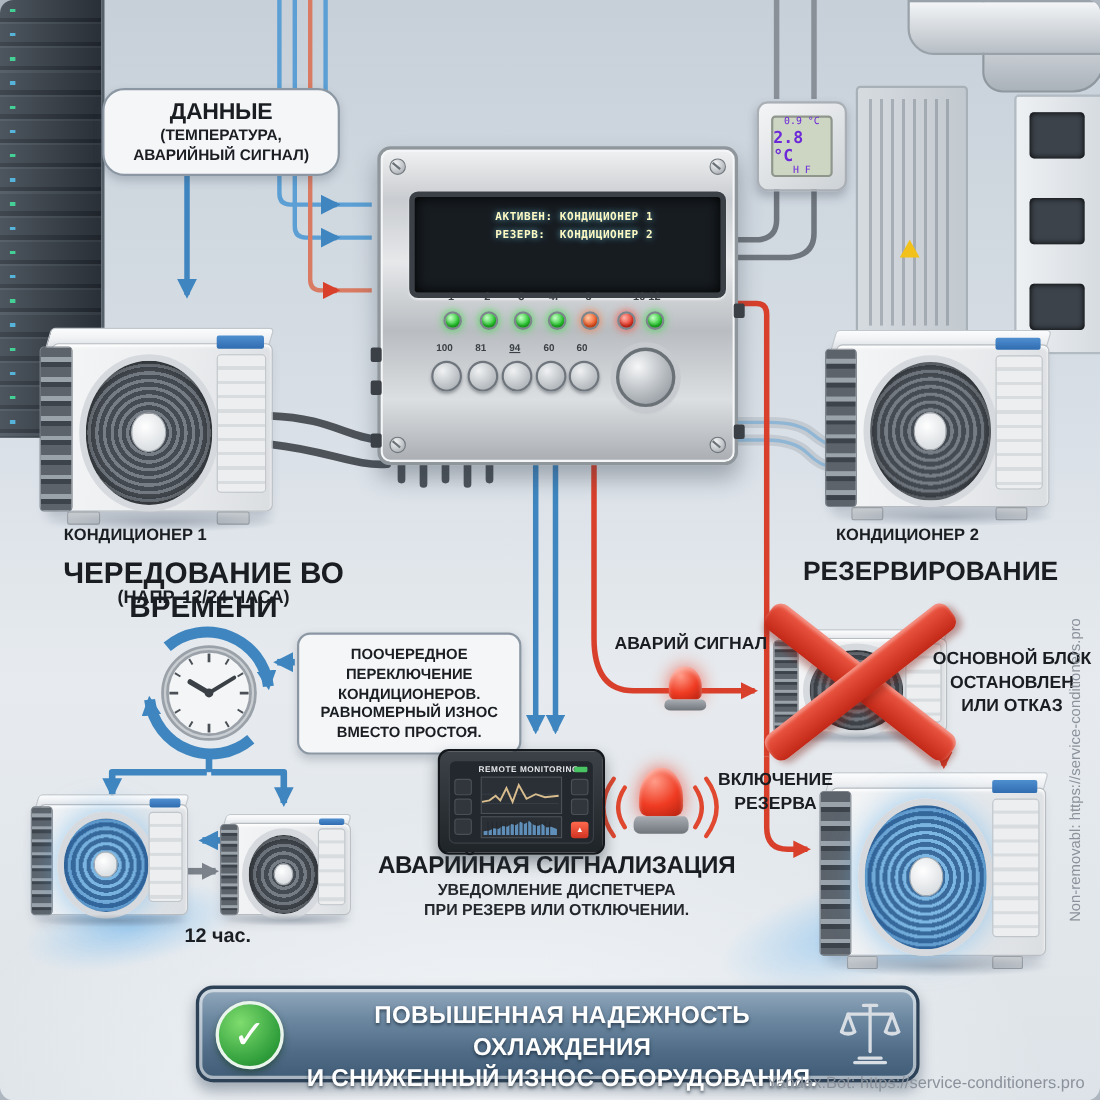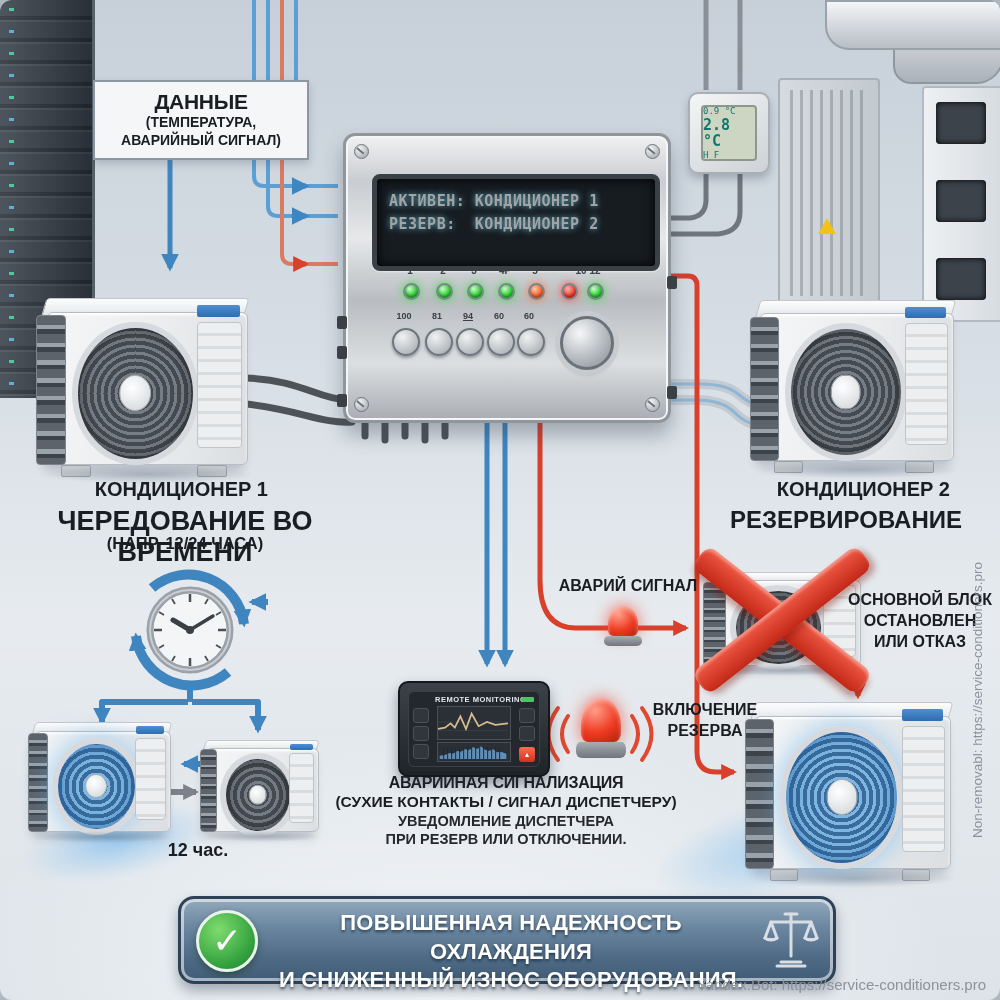--- a/index.html
+++ b/index.html
@@ -17,73 +17,73 @@
         background:repeating-linear-gradient(180deg,#43e6a0 0 3px,transparent 3px 22px,#58c4f0 22px 25px,transparent 25px 44px);}
   .cabinet1{left:778px;top:78px;width:98px;height:226px;background:linear-gradient(90deg,#d6dbe0,#c2c9cf);border:2px solid #a8b0b8;border-radius:4px;}
   .grille{position:absolute;inset:10px;background:repeating-linear-gradient(90deg,rgba(90,100,112,.35) 0 3px,transparent 3px 10px);}
   .warn-tri{position:absolute;left:38px;top:138px;width:0;height:0;border-left:9px solid transparent;border-right:9px solid transparent;border-bottom:16px solid #f2c21a;}
   .cabinet3{left:922px;top:86px;width:78px;height:232px;background:linear-gradient(90deg,#eef1f3,#d6dbe0);border:2px solid #b2bac2;border-radius:4px;}
   .vent{position:absolute;left:12px;width:50px;height:42px;background:#3c434b;border-radius:4px;box-shadow:inset 0 0 6px #000;}
   .duct-h{left:825px;top:0;width:175px;height:46px;background:linear-gradient(180deg,#f3f5f7,#b7bec5);border:2px solid #99a1a9;border-radius:0 0 0 24px;}
   .duct-h2{left:893px;top:0;width:107px;height:80px;background:linear-gradient(180deg,#eef1f3,#aab2ba);border:2px solid #8f979f;border-radius:0 0 28px 18px;}
   .floor-glow{left:0;bottom:0;width:100%;height:300px;background:radial-gradient(ellipse at 45% 100%,rgba(250,252,254,.8),transparent 65%);}
   
-  .callout{background:#f4f6f8;border:2px solid #8b97a3;border-radius:0;box-shadow:0 4px 8px rgba(70,85,100,.25);text-align:center;}
+  .callout{background:#f4f6f8;border:2px solid #8b97a3;border-radius:20px;box-shadow:0 4px 8px rgba(70,85,100,.25);text-align:center;}
   .co-data{left:93px;top:80px;width:204px;padding:8px 4px 9px;}
   .co-data .t{font-size:21px;font-weight:800;letter-spacing:-.3px;}
   .co-data .s{font-size:14px;font-weight:600;line-height:1.25;}
   .title-wrap{left:320px;top:28px;width:362px;text-align:center;}
   .title-wrap .main{font-size:41px;font-weight:800;letter-spacing:-1px;}
   .title-wrap .sub{font-size:27px;font-weight:600;margin-top:2px;}
   .heading{text-align:center;font-weight:800;}
   .h-rot{left:12px;top:506px;width:346px;font-size:27px;}
   .h-rot-sub{left:12px;top:534px;width:346px;font-size:16.5px;font-weight:600;text-align:center;}
   .h-res{left:700px;top:506px;width:292px;font-size:24px;}
   .h-res-sub{left:700px;top:535px;width:292px;font-size:17px;font-weight:600;text-align:center;}
-  .unit-label{font-size:20px;font-weight:700;text-align:right;}
+  .unit-label{font-size:15px;font-weight:700;text-align:left;}
   .co-rotation{left:270px;top:575px;width:192px;padding:9px 4px;border-radius:12px;}
   .co-rotation div{font-size:13.5px;font-weight:700;line-height:1.32;}
   .lbl-alarm-signal{left:548px;top:577px;width:160px;font-size:16px;font-weight:700;text-align:center;}
   .lbl-main-block{left:842px;top:590px;width:156px;font-size:16px;font-weight:700;text-align:center;line-height:1.3;}
   .lbl-reserve-on{left:636px;top:700px;width:138px;font-size:16px;font-weight:700;text-align:center;line-height:1.3;}
   .lbl-interval{left:118px;top:840px;width:160px;font-size:18px;font-weight:600;text-align:center;}
   .alarm-block{left:330px;top:774px;width:352px;text-align:center;}
-  .alarm-block .h1{font-size:16px;font-weight:800;letter-spacing:-.3px;}
+  .alarm-block .h1{font-size:22px;font-weight:800;letter-spacing:-.3px;}
   .alarm-block .h2{font-size:15.5px;font-weight:700;margin-top:1px;}
   .alarm-block .n{font-size:14.5px;font-weight:700;margin-top:2px;color:#25282c;}
   .alarm-block .n:first-of-type{margin-top:7px;}
   
   .controller{left:343px;top:133px;width:322px;height:284px;border:3px solid #8f969c;border-radius:12px;
       background:linear-gradient(180deg,#f0f1f2 0%,#c9ccd0 16%,#e6e8ea 36%,#b9bdc1 58%,#dcdfe1 80%,#a9adb2 100%);
       box-shadow:0 12px 20px rgba(50,60,75,.35), inset 0 0 0 2px #f5f6f7;}
   .screw{position:absolute;width:13px;height:13px;border-radius:50%;border:1px solid #70777d;
       background:radial-gradient(circle at 35% 30%,#f4f5f6,#9aa0a6);}
   .screw::after{content:"";position:absolute;left:1px;top:5px;width:9px;height:1.5px;background:#6b7278;transform:rotate(40deg);}
   .lcd{position:absolute;left:26px;top:38px;width:266px;height:76px;background:#171c21;border:5px solid #3a4046;border-radius:8px;
       box-shadow:inset 0 0 12px #000,0 1px 2px rgba(255,255,255,.55);
-      color:#a3a3a3;font-family:"DejaVu Sans Mono",monospace;font-size:15px;font-weight:700;
-      padding:11px 0 0 12px;text-shadow:0 0 6px rgba(120,220,250,.8);letter-spacing:.5px;}
+      color:#fef9c3;font-family:"DejaVu Sans Mono",monospace;font-size:10px;font-weight:700;
+      padding:11px 0 0 12px;text-shadow:0 0 6px rgba(120,220,250,.8);letter-spacing:.5px;text-align:center;}
   .lcd-line{white-space:pre;line-height:1.55;}
   .led-label{position:absolute;top:129px;width:26px;text-align:center;font-size:10px;font-weight:700;color:#3c4146;}
   .led{position:absolute;top:147px;width:13px;height:13px;border-radius:50%;border:2px solid #7d858c;}
   .led[data-color="green"]{background:radial-gradient(circle at 35% 30%,#c5ffc6,#2ecb35 60%,#189e20);box-shadow:0 0 8px #3ee04a,inset 0 -2px 3px rgba(0,90,0,.5);}
   .led[data-color="orange"]{background:radial-gradient(circle at 35% 30%,#ffc9a6,#f2622e 60%,#c23f14);box-shadow:0 0 8px #ff7a40,inset 0 -2px 3px rgba(120,30,0,.5);}
   .led[data-color="red"]{background:radial-gradient(circle at 35% 30%,#ffb3ab,#ea3e2d 60%,#b4200f);box-shadow:0 0 8px #ff5040,inset 0 -2px 3px rgba(110,10,0,.5);}
   .btn-label{position:absolute;top:175px;width:30px;text-align:center;font-size:9px;font-weight:700;color:#3c4146;}
   .pbtn{position:absolute;top:192px;width:24px;height:24px;border-radius:50%;border:2px solid #6e757c;
       background:radial-gradient(circle at 35% 30%,#eff1f2,#9fa5ab);box-shadow:0 2px 3px rgba(40,50,60,.4);}
   .knob{position:absolute;left:214px;top:180px;width:48px;height:48px;border-radius:50%;border:3px solid #6a7177;
       background:radial-gradient(circle at 35% 30%,#f6f7f8,#b6bbc0 55%,#878d93);
       box-shadow:0 0 0 5px #c7cbcf,0 3px 5px rgba(40,50,60,.45);}
   .port{position:absolute;width:10px;height:13px;background:#3a4046;border-radius:2px;}
   
   .sensor{left:688px;top:92px;width:78px;height:78px;background:linear-gradient(145deg,#f4f5f6,#cdd2d6);
       border:2px solid #a9afb5;border-radius:10px;box-shadow:0 5px 9px rgba(60,70,85,.3);}
   .sensor-screen{position:absolute;inset:11px;background:#ccd6c2;border:2px solid #8f978c;border-radius:4px;
-      font-family:"DejaVu Sans Mono",monospace;color:#0f766e;display:flex;flex-direction:column;justify-content:center;}
+      font-family:"DejaVu Sans Mono",monospace;color:#6d28d9;display:flex;flex-direction:column;align-items:center;justify-content:center;}
   .sensor-screen .r1,.sensor-screen .r3{font-size:9px;line-height:1.15;}
   .sensor-screen .r2{font-size:15px;font-weight:700;line-height:1.1;}
   
   .ac{position:absolute;}
   .ac::after{content:"";position:absolute;left:3%;bottom:-8%;width:100%;height:11%;
       background:radial-gradient(ellipse,rgba(70,85,105,.32),transparent 70%);}
   .ac .roof{position:absolute;left:2%;top:0;width:95%;height:12%;background:linear-gradient(#fbfcfd,#dfe3e7);
       border:1px solid #c2c7cc;border-radius:4px;transform:skewX(-16deg);transform-origin:bottom left;}
   .ac .body{position:absolute;left:5%;top:8%;width:94%;height:88%;border:1px solid #b8bdc2;border-radius:6px;
       background:linear-gradient(100deg,#f5f6f7 0%,#eaecee 55%,#dbdee1 100%);
@@ -317,20 +317,27 @@
     <circle cx="70" cy="70" r="40" fill="none" stroke="#c9ced3" stroke-width="2"></circle>
     <g stroke="#4a5056" stroke-width="2.5">
       <path d="M70 34 v8 M70 106 v-8 M34 70 h8 M106 70 h-8"></path>
       <path d="M52 39 l3 5 M88 101 l-3 -5 M39 52 l5 3 M101 88 l-5 -3 M88 39 l-3 5 M52 101 l3 -5 M101 52 l-5 3 M39 88 l5 -3" stroke-width="1.8"></path>
     </g>
     <path d="M70 70 L53 60" stroke="#3a4046" stroke-width="5" stroke-linecap="round"></path>
     <path d="M70 70 L93 56" stroke="#3a4046" stroke-width="3.5" stroke-linecap="round"></path>
     <circle cx="70" cy="70" r="4" fill="#3a4046"></circle>
   </svg>
 
+  <div class="abs callout co-rotation z3">
+    <div>ПООЧЕРЕДНОЕ</div>
+    <div>ПЕРЕКЛЮЧЕНИЕ</div>
+    <div>КОНДИЦИОНЕРОВ.</div>
+    <div>РАВНОМЕРНЫЙ ИЗНОС</div>
+    <div>ВМЕСТО ПРОСТОЯ.</div>
+  </div>
 
   <div class="ac active z2" style="left:28px;top:722px;width:142px;height:112px;">
     <div class="roof"></div>
       <div class="body"></div>
     <div class="louvers"></div>
     <div class="fan">
         <div class="hub"></div>
       </div>
     <div class="panel"></div>
       <div class="chip"></div>
@@ -416,21 +423,20 @@
     </div>
   </div>
 
   <div class="beacon" style="left:576px;top:698px;width:50px;height:60px;">
     <div class="dome"></div>
       <div class="base"></div>
   </div>
 
   <div class="abs alarm-block z3">
     <div class="h1">АВАРИЙНАЯ СИГНАЛИЗАЦИЯ</div>
-    <div class="h2">(СУХИЕ КОНТАКТЫ / СИГНАЛ ДИСПЕТЧЕРУ)</div>
     <div class="n">УВЕДОМЛЕНИЕ ДИСПЕТЧЕРА</div>
     <div class="n">ПРИ РЕЗЕРВ ИЛИ ОТКЛЮЧЕНИИ.</div>
   </div>
 
   <div class="abs banner">
     <div class="banner-check">✓</div>
     <div class="banner-text">
       <div>ПОВЫШЕННАЯ НАДЕЖНОСТЬ ОХЛАЖДЕНИЯ</div>
       <div>И СНИЖЕННЫЙ ИЗНОС ОБОРУДОВАНИЯ.</div>
     </div>

